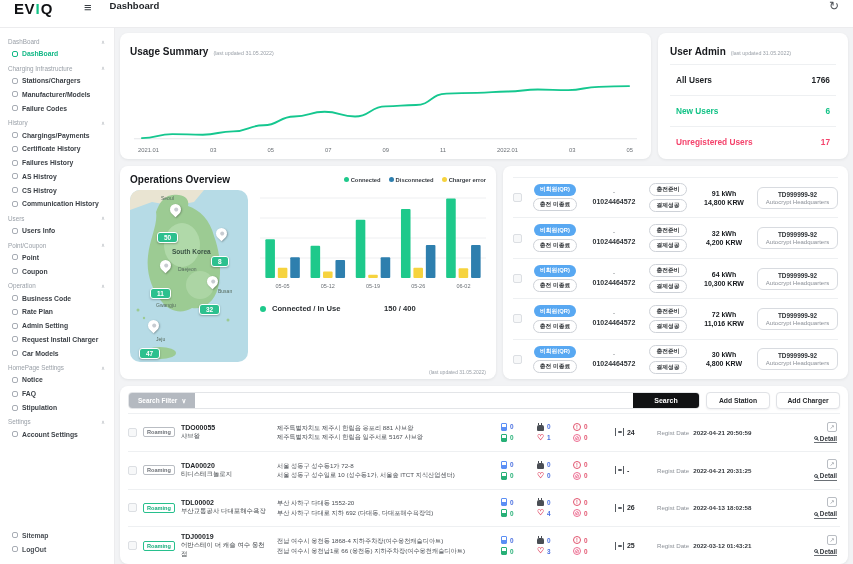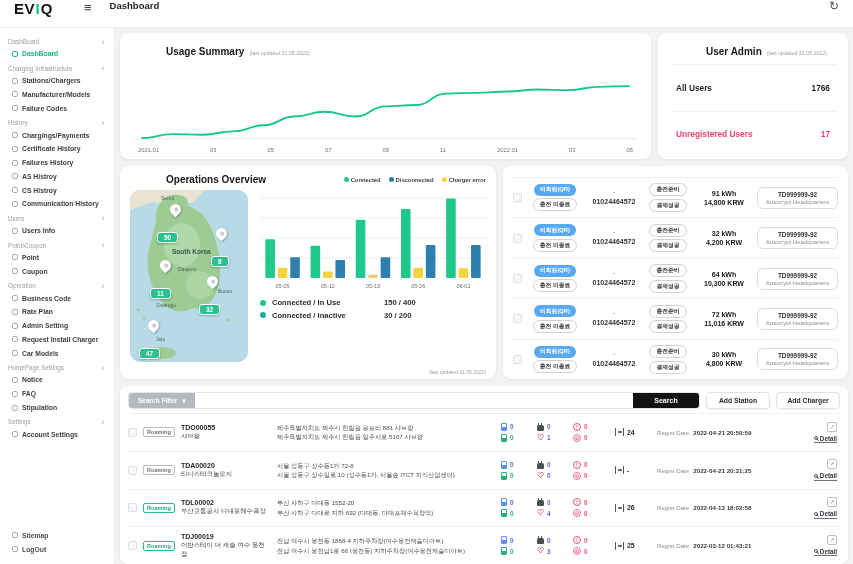--- a/index.html
+++ b/index.html
@@ -21,21 +21,21 @@
   .sec-h .car { font-size:5.5px; color:#b6bac0; }
   .it { display:flex; align-items:center; gap:4px; padding:3.4px 6px 3.4px 12px; color:#3a3f45; font-size:6.8px; font-weight:600; cursor:pointer; white-space:nowrap; }
   .it .si { width:6px; height:6px; border:1px solid #a8adb5; border-radius:2px; flex:none; }
   .it.active { color:#12b886; }
   .it.active .si { border-color:#12b886; }
   .side-foot { position:absolute; bottom:8px; left:0; right:0; }
   .side-foot .it { color:#4a4f55; }
 
   .main { flex:1; background:#f2f3f5; padding:5px 5px 0; display:flex; flex-direction:column; gap:7px; overflow:hidden; }
   .card { background:#fff; border-radius:8px; box-shadow:0 1px 3px rgba(20,24,31,.07); }
-  .card-title { font-size:10px; font-weight:800; color:#17191d;margin-left:36px; }
+  .card-title { font-size:10px; font-weight:800; color:#17191d; }
   .updated { font-size:5.3px; color:#9aa0a8; margin-left:5px; font-weight:400; }
 
   
   .row1 { display:flex; gap:7px; height:126px; flex:none; }
   .usage { flex:1; padding:8px 10px 3px; display:flex; flex-direction:column; min-width:0; }
   .usage svg { width:100%; height:86px; margin-top:2px; }
   .xticks { display:flex; justify-content:space-between; font-size:5.8px; color:#6b7076; padding:0 8px 3px; }
 
   .users-card { width:190px; padding:8px 12px 2px; display:flex; flex-direction:column; flex:none; }
   .us-rows { flex:1; display:flex; flex-direction:column; margin-top:5px; }
@@ -52,21 +52,21 @@
   .map { width:118px; height:172px; border-radius:10px; overflow:hidden; position:relative; background:#b6dbe6; flex:none; }
   .map .clab { position:absolute; font-size:5px; color:#55695c; }
   .map .clab.big { font-size:6.5px; font-weight:700; color:#3c5446; }
   .pin { position:absolute; width:11px; height:11px; background:#fff; border-radius:50% 50% 50% 0; transform:rotate(-45deg); box-shadow:0 1px 2px rgba(0,0,0,.35); cursor:pointer; }
   .pin::after { content:''; position:absolute; left:3.5px; top:3.5px; width:4px; height:4px; border-radius:50%; background:#c7cbd1; }
   .pbadge { position:absolute; background:#2cc08e; color:#fff; font-size:6.5px; font-weight:700; padding:1px 6px; border-radius:3px; border:1.5px solid #fff; box-shadow:0 1px 2px rgba(0,0,0,.25); }
   .ops-right { flex:1; display:flex; flex-direction:column; min-width:0; }
   .ops-right svg { width:100%; height:92px; }
   .xlabels { display:flex; font-size:5.5px; color:#6b7076; margin-top:1px; }
   .xlabels span { flex:1; text-align:center; }
-  .stats { margin-top:9px; font-size:7.6px; font-weight:700; color:#2b2f33; display:flex; flex-direction:column; gap:3.5px; }
+  .stats { margin-top:15px; font-size:7.6px; font-weight:700; color:#2b2f33; display:flex; flex-direction:column; gap:3.5px; }
   .stat { display:flex; align-items:center; }
   .sdot { width:6px; height:6px; border-radius:50%; margin-right:6px; flex:none; }
   .stat .lbl { width:112px; }
   .ops-updated { position:absolute; right:10px; bottom:4px; font-size:5px; color:#9aa0a8; }
 
   .chs { width:345px; padding:8px 10px 0; display:flex; flex-direction:column; flex:none; }
   .cs-rows { flex:1; display:flex; flex-direction:column; margin-top:3px; }
   .cs-row { flex:1; display:flex; align-items:center; gap:5px; border-top:1px solid #eef0f2; padding:2px 0; }
   .cb { width:9px; height:9px; border:1px solid #dcdfe3; border-radius:2px; background:#f7f8f9; flex:none; cursor:pointer; }
   .cs-badges { display:flex; flex-direction:column; gap:2.5px; width:56px; align-items:center; flex:none; }
@@ -301,20 +301,24 @@
             </div>
         </div>
 
         <div class="card users-card">
           <div><span class="card-title">User Admin</span><span class="updated">(last updated 31.05.2022)</span></div>
           <div class="us-rows">
             <div class="us-row c-dark">
                 <span>All Users</span>
                 <span>1766</span>
               </div>
+            <div class="us-row c-green">
+                <span>New Users</span>
+                <span>6</span>
+              </div>
             <div class="us-row c-red">
                 <span>Unregistered Users</span>
                 <span>17</span>
               </div>
           </div>
         </div>
       </div>
 
       <div class="row2">
         <div class="card ops">
@@ -383,25 +387,20 @@
                   <span>05-19</span>
                   <span>05-26</span>
                   <span>06-02</span>
                 </div>
               <div class="stats">
                 <div class="stat">
                     <span class="sdot" style="background-color: rgb(30, 201, 139);"></span>
                     <span class="lbl">Connected / In Use</span>
                     <span>150 / 400</span>
                   </div>
-                <div class="stat">
-                    <span class="sdot" style="background-color: rgb(26, 174, 157);"></span>
-                    <span class="lbl">Connected / Inactive</span>
-                    <span>30 / 200</span>
-                  </div>
               </div>
             </div>
           </div>
           <span class="ops-updated">(last updated 31.05.2022)</span>
         </div>
 
         <div class="card chs">
           <div class="cs-rows">
             <div class="cs-row">
               <span class="cb"></span>

